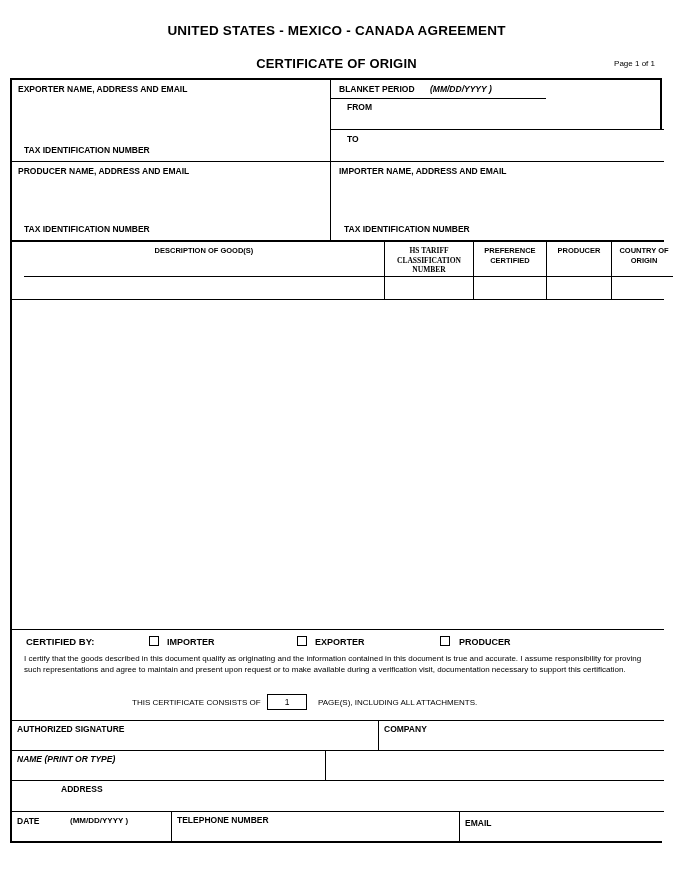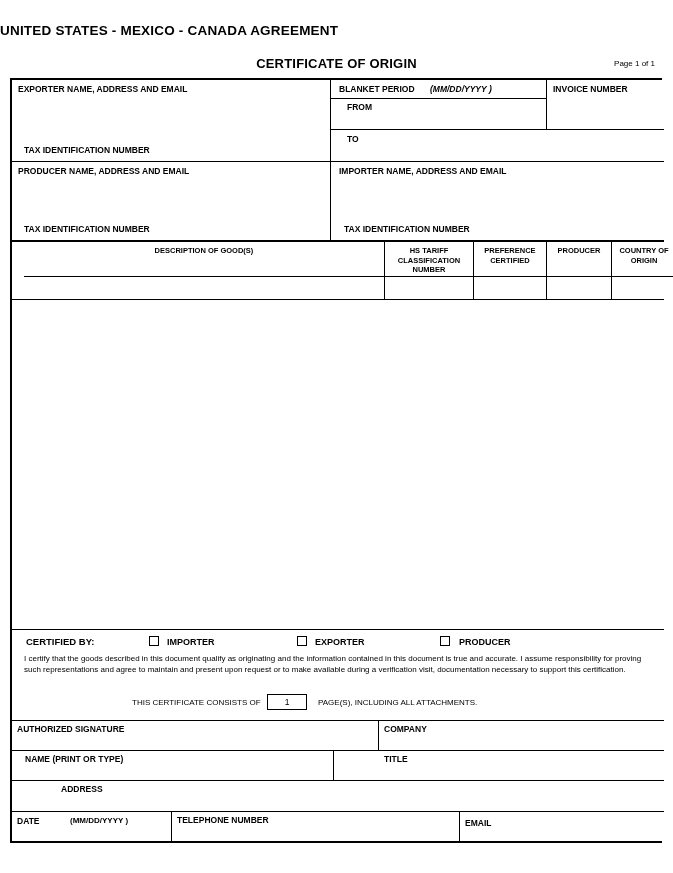--- a/index.html
+++ b/index.html
@@ -1,19 +1,19 @@
 <!DOCTYPE html>
 <html><head>
 <meta charset="utf-8">
 <style>
   html,body{margin:0;padding:0;background:#fff;}
   body{width:673px;height:873px;font-family:"Liberation Sans",sans-serif;color:#000;}
   .page{position:relative;width:673px;height:873px;background:#fff;overflow:hidden;}
   .abs{position:absolute;box-sizing:border-box;}
-  .doc-title{position:absolute;top:23px;left:0;width:673px;text-align:left;font-size:13.5px;font-weight:bold;letter-spacing:.2px;}
+  .doc-title{position:absolute;top:23px;left:0;width:673px;text-align:center;font-size:13.5px;font-weight:bold;letter-spacing:.2px;}
   .doc-subtitle{position:absolute;top:56px;left:0;width:673px;text-align:center;font-size:13px;font-weight:bold;letter-spacing:.2px;}
   .page-indicator{position:absolute;top:59px;right:18px;font-size:8px;margin-left:16px;}
   .form{position:absolute;left:10px;top:78px;width:652px;height:765px;border:2px solid #000;box-sizing:border-box;}
   .lbl{font-weight:bold;font-size:8.5px;line-height:10px;white-space:nowrap;}
   .lbl-sm{font-weight:bold;font-size:8px;line-height:9px;white-space:nowrap;}
   .it{font-style:italic;}
   .cell{position:absolute;box-sizing:border-box;background:#fff;}
   .br{border-right:1px solid #000;}
   .bl{border-left:1px solid #000;}
   .bb{border-bottom:1px solid #000;}
@@ -45,43 +45,40 @@
 
     <div class="cell bb" style="left:319px;top:0;width:215px;height:19px;">
       <span class="lbl abs" style="left:8px;top:4px;">BLANKET PERIOD</span>
       <span class="lbl it abs" style="left:99px;top:4px;">(MM/DD/YYYY )</span>
     </div>
 
     <div class="cell" style="left:319px;top:19px;width:215px;height:30px;">
       <span class="lbl abs" style="left:16px;top:3px;">FROM</span>
     </div>
 
-    <div class="cell bl" style="left:534px;top:0;width:118px;height:49px;">
-      <span class="lbl abs" style="left:6px;top:4px;">INVOICE NUMBER</span>
-    </div>
 
     <div class="cell bt" style="left:319px;top:49px;width:333px;height:32px;">
       <span class="lbl abs" style="left:16px;top:4px;">TO</span>
     </div>
 
     <div class="cell bt" style="left:0;top:81px;width:652px;height:79px;">
       <div class="cell br" style="left:0;top:0;width:319px;height:78px;">
         <span class="lbl abs" style="left:6px;top:4px;">PRODUCER NAME, ADDRESS AND EMAIL</span>
         <span class="lbl abs" style="left:12px;bottom:6px;">TAX IDENTIFICATION NUMBER</span>
       </div>
       <div class="cell" style="left:319px;top:0;width:333px;height:78px;">
         <span class="lbl abs" style="left:8px;top:4px;">IMPORTER NAME, ADDRESS AND EMAIL</span>
         <span class="lbl abs" style="left:13px;bottom:6px;">TAX IDENTIFICATION NUMBER</span>
       </div>
     </div>
 
     <div class="cell bt2" style="left:0;top:160px;width:652px;height:59px;">
       <div class="hdr-row bb" style="height:34px;">
         <div class="hcell br" style="width:361px;">DESCRIPTION OF GOOD(S)</div>
-        <div class="hcell br" style="width:89px;">HS TARIFF CLASSIFICATION NUMBER</div>
+        <div class="hcell br" style="width:89px;font-family:Liberation Serif, serif;">HS TARIFF CLASSIFICATION NUMBER</div>
         <div class="hcell br" style="width:73px;">PREFERENCE CERTIFIED</div>
         <div class="hcell br" style="width:65px;">PRODUCER</div>
         <div class="hcell" style="width:64px;">COUNTRY OF ORIGIN</div>
       </div>
       <div class="hdr-row" style="top:35px;height:23px;">
         <div class="hcell br" style="width:361px;"></div>
         <div class="hcell br" style="width:89px;"></div>
         <div class="hcell br" style="width:73px;"></div>
         <div class="hcell br" style="width:65px;"></div>
         <div class="hcell" style="width:64px;"></div>
@@ -112,25 +109,22 @@
     <div class="cell bt" style="left:0;top:640px;width:652px;height:30px;">
       <div class="cell br" style="left:0;top:0;width:367px;height:29px;">
         <span class="lbl abs" style="left:5px;top:3px;">AUTHORIZED SIGNATURE</span>
       </div>
       <div class="cell" style="left:367px;top:0;width:285px;height:29px;">
         <span class="lbl abs" style="left:5px;top:3px;">COMPANY</span>
       </div>
     </div>
 
     <div class="cell bt" style="left:0;top:670px;width:652px;height:30px;">
-      <div class="cell br" style="left:8px;top:0;width:314px;height:29px;">
+      <div class="cell br" style="left:0;top:0;width:314px;height:29px;font-style:italic;">
         <span class="lbl abs" style="left:5px;top:3px;">NAME (PRINT OR TYPE)</span>
-      </div>
-      <div class="cell" style="left:367px;top:0;width:285px;height:29px;">
-        <span class="lbl abs" style="left:5px;top:3px;">TITLE</span>
       </div>
     </div>
 
     <div class="cell bt" style="left:0;top:700px;width:652px;height:31px;">
       <span class="lbl abs" style="left:5px;top:3px;margin-left:44px;">ADDRESS</span>
     </div>
 
     <div class="cell bt" style="left:0;top:731px;width:652px;height:30px;">
       <div class="cell br" style="left:0;top:0;width:160px;height:29px;">
         <span class="lbl abs" style="left:5px;top:4px;">DATE</span>

